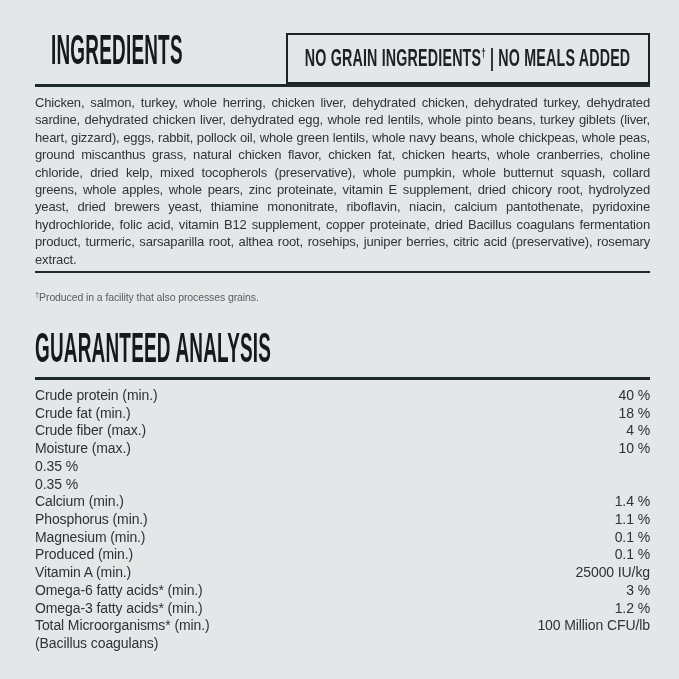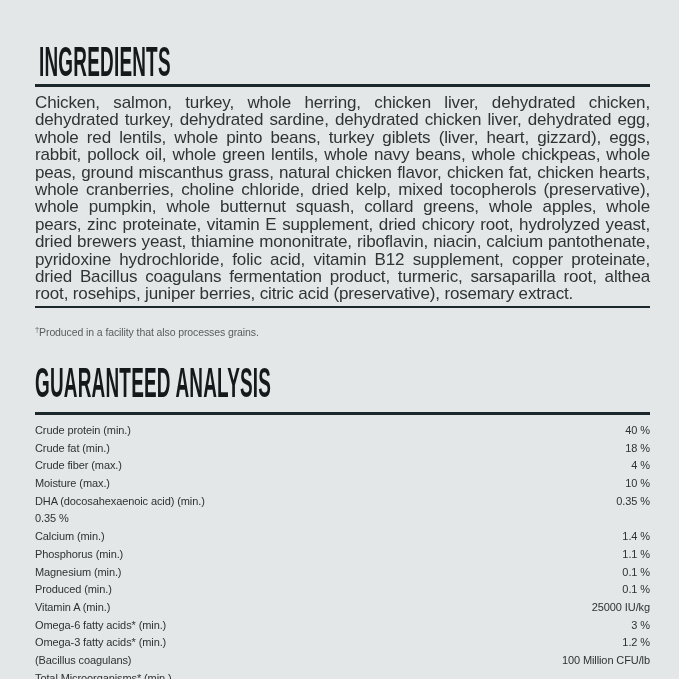--- a/index.html
+++ b/index.html
@@ -5,66 +5,69 @@
   html,body{margin:0;padding:0;}
   body{background:#e4e7e7;font-family:"Liberation Sans",sans-serif;}
   .page{
     position:relative;width:679px;height:679px;background:#e4e7e7;
     box-sizing:border-box;padding:33px 29px 0 35px;overflow:hidden;
     color:#34383a;
   }
   
   .ing-header{position:relative;height:51px;}
   .sec-title{
-    margin:4px;position:absolute;left:0;bottom:1px;
+    margin:16px;position:absolute;left:0;bottom:1px;
     font-size:43px;line-height:36px;font-weight:bold;color:#16191c;
     white-space:nowrap;
   }
   .condense{display:inline-block;transform:scaleX(0.44);transform-origin:left bottom;letter-spacing:0.5px;}
   .badge{
     position:absolute;right:0;top:0;height:51px;width:364px;
     border:2px solid #1a2327;box-sizing:border-box;
     display:flex;align-items:center;justify-content:center;
     font-weight:bold;font-size:23px;color:#1d2124;white-space:nowrap;overflow:hidden;
   }
   .badge-inner{display:inline-block;transform:scaleX(0.62);transform-origin:center center;letter-spacing:0.3px;}
   .badge-inner sup{font-size:13px;vertical-align:super;line-height:0;}
   
   .rule{background:#1c282b;border:none;height:3px;}
   .rule-header{margin-top:0;}
   .rule-footnote{height:2px;margin-top:3px;}
   .rule-analysis{height:3px;margin-top:10px;}
   
   .ingredients-body{
-    margin:7px 0 0;font-size:17px;line-height:17.4px;
+    margin:7px 0 0;font-size:13px;line-height:17.4px;
     text-align:justify;color:#303437;letter-spacing:-0.15px;
   }
   
   .footnote{
     margin:18px 0 0;font-size:10.5px;color:#595d5f;letter-spacing:-0.1px;
   }
   .footnote sup{font-size:7.5px;vertical-align:super;line-height:0;}
   
   .ga-title{
     margin:24px 0 0;font-size:43px;line-height:40px;font-weight:bold;
     color:#16191c;white-space:nowrap;
   }
   
-  .ga-table{margin-top:7px;font-size:11px;line-height:17.7px;color:#2e3234;}
+  .ga-table{margin-top:7px;font-size:14px;line-height:17.7px;color:#2e3234;}
   .g-row{display:flex;justify-content:space-between;align-items:flex-start;}
   .g-label{text-align:left;letter-spacing:-0.1px;}
   .g-value{text-align:right;white-space:nowrap;letter-spacing:-0.1px;}
 </style>
 </head>
 <body>
 
 <div class="page">
 
   <div class="ing-header">
     <h1 class="sec-title"><span class="condense">INGREDIENTS</span></h1>
+    <div class="badge">
+      <span class="badge-inner"><span>NO GRAIN INGREDIENTS</span><sup>†</sup><span> | NO MEALS ADDED</span></span>
+    </div>
   </div>
   <div class="rule rule-header"></div>
 
   <p class="ingredients-body">Chicken, salmon, turkey, whole herring, chicken liver, dehydrated chicken, dehydrated turkey, dehydrated sardine, dehydrated chicken liver, dehydrated egg, whole red lentils, whole pinto beans, turkey giblets (liver, heart, gizzard), eggs, rabbit, pollock oil, whole green lentils, whole navy beans, whole chickpeas, whole peas, ground miscanthus grass, natural chicken flavor, chicken fat, chicken hearts, whole cranberries, choline chloride, dried kelp, mixed tocopherols (preservative), whole pumpkin, whole butternut squash, collard greens, whole apples, whole pears, zinc proteinate, vitamin E supplement, dried chicory root, hydrolyzed yeast, dried brewers yeast, thiamine mononitrate, riboflavin, niacin, calcium pantothenate, pyridoxine hydrochloride, folic acid, vitamin B12 supplement, copper proteinate, dried Bacillus coagulans fermentation product, turmeric, sarsaparilla root, althea root, rosehips, juniper berries, citric acid (preservative), rosemary extract.</p>
 
   <div class="rule rule-footnote"></div>
 
   <p class="footnote"><sup>†</sup><span>Produced in a facility that also processes grains.</span></p>
 
   <h2 class="ga-title"><span class="condense">GUARANTEED ANALYSIS</span></h2>
@@ -81,21 +84,20 @@
     </div>
     <div class="g-row">
       <div class="g-label">Crude fiber (max.)</div>
       <div class="g-value">4 %</div>
     </div>
     <div class="g-row">
       <div class="g-label">Moisture (max.)</div>
       <div class="g-value">10 %</div>
     </div>
     <div class="g-row">
-      <div class="g-label">DHA (docosahexaenoic acid) (min.)</div>
       <div class="g-value">0.35 %</div>
     </div>
     <div class="g-row">
       <div class="g-value">0.35 %</div>
     </div>
     <div class="g-row">
       <div class="g-label">Calcium (min.)</div>
       <div class="g-value">1.4 %</div>
     </div>
     <div class="g-row">
@@ -117,20 +119,20 @@
     <div class="g-row">
       <div class="g-label">Omega-6 fatty acids* (min.)</div>
       <div class="g-value">3 %</div>
     </div>
     <div class="g-row">
       <div class="g-label">Omega-3 fatty acids* (min.)</div>
       <div class="g-value">1.2 %</div>
     </div>
     <div class="g-row">
       <div class="g-label">
+        <div>Total Microorganisms* (min.)</div>
         <div>(Bacillus coagulans)</div>
-        <div>Total Microorganisms* (min.)</div>
       </div>
       <div class="g-value">100 Million CFU/lb</div>
     </div>
   </div>
 
 </div>
 
 </body></html>

